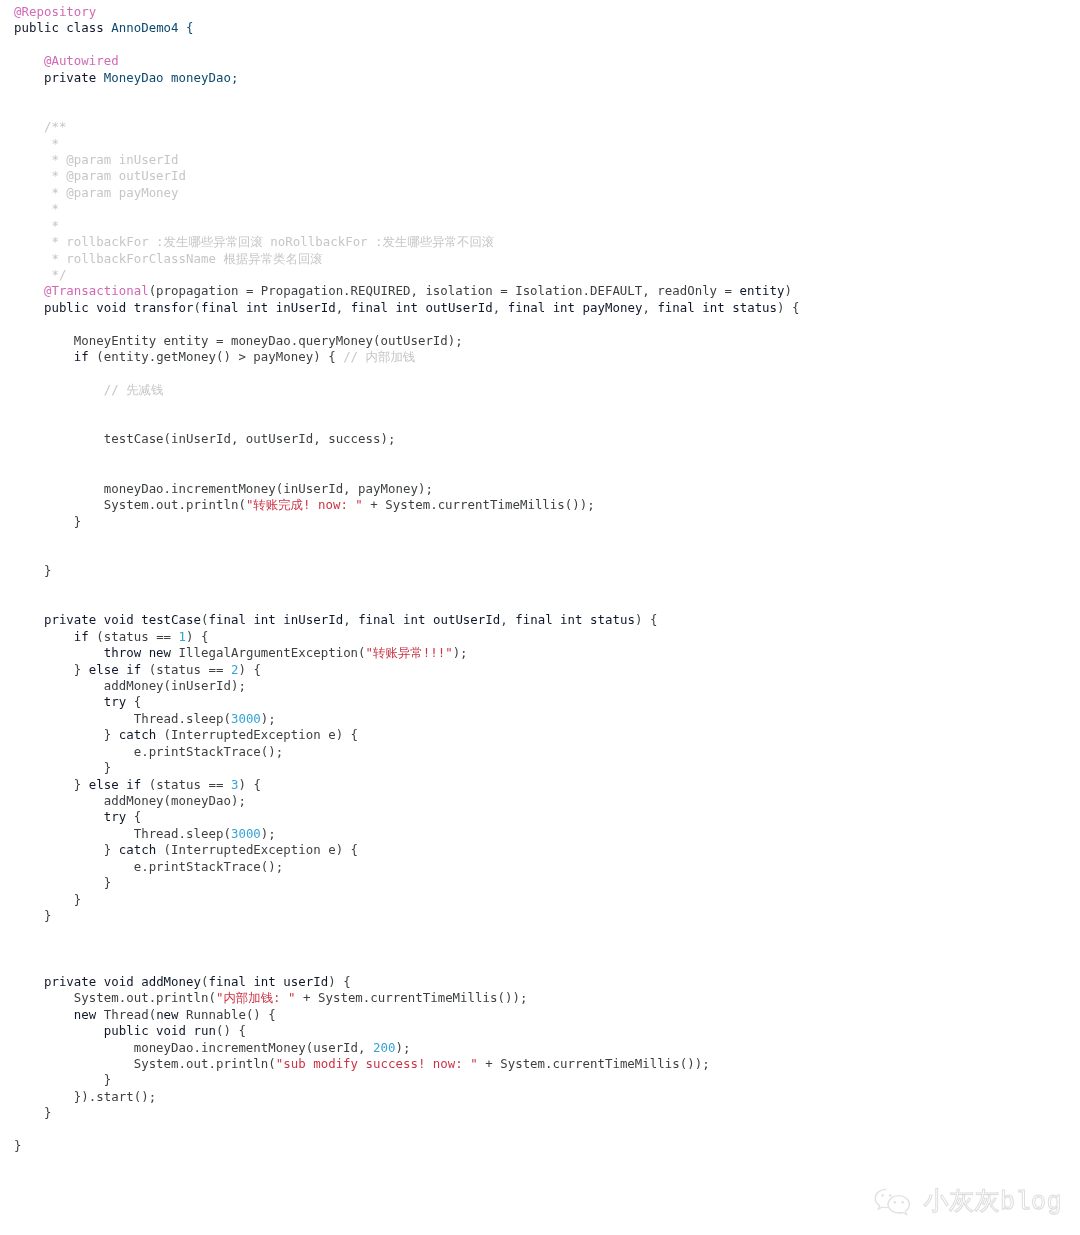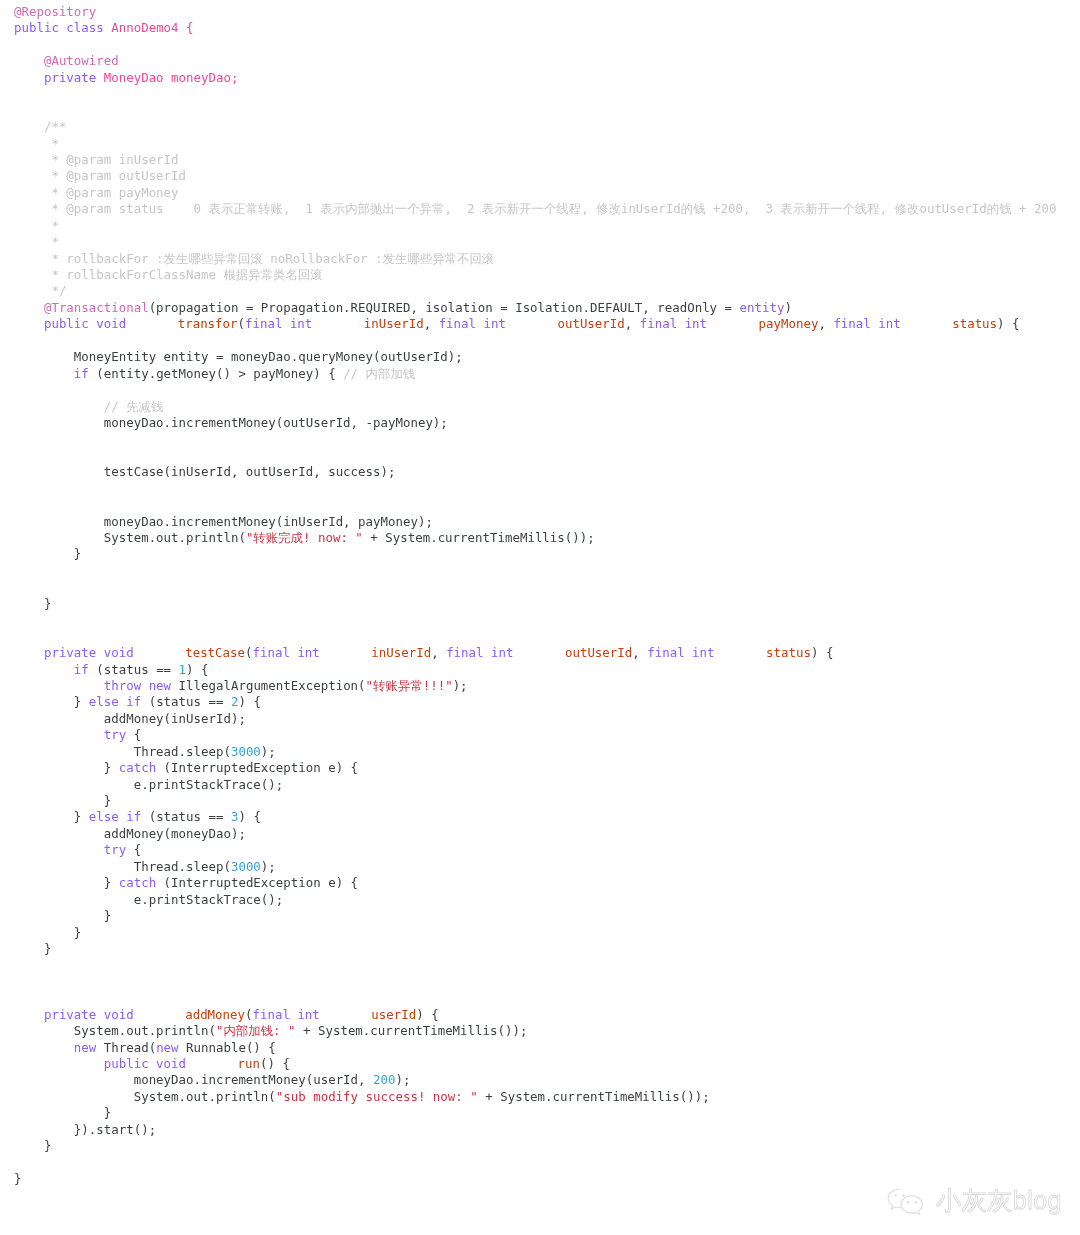--- a/index.html
+++ b/index.html
@@ -32,42 +32,42 @@
     font-size: 12.4px;
     letter-spacing: 0.02px;
     padding-left: 14px;
     font-family: "DejaVu Sans Mono", "Liberation Mono", monospace;
   }
 
   .code-line.blank { color: transparent; }
 
   
   .t-plain     { color: #3c3f41; }
-  .t-keyword   { color: #8b5cf6; }
+  .t-keyword   { color: #0f172a; }
   .t-annot     { color: #d169b4; }
-  .t-param     { color: #c2410c; margin-left: 44px; }
+  .t-param     { color: #0f172a; }
   .t-comment   { color: #c6c6c6; }
   .t-string    { color: #cc3344; }
   .t-number    { color: #33a2d6; }
-  .t-type      { color: #ec4899; }
+  .t-type      { color: #0c4a6e; }
 
   .t-annot, .t-param { font-style: normal; }
 
   
   #watermark {
     position: absolute;
     right: 18px;
     bottom: 18px;
     display: flex;
     align-items: center;
     gap: 9px;
     opacity: 0.55;
   }
   #watermark .wm-text {
-    font-family: Liberation Sans, sans-serif;
+    font-family: Liberation Mono, monospace;
     font-size: 25px;
     color: #ffffff;
     -webkit-text-stroke: 0.9px #bfbfbf;
     text-shadow: 0 1px 0 #d9d9d9;
     letter-spacing: 0.5px;
     white-space: nowrap;
   }
   #watermark svg { display: block; }
 </style>
 </head>
@@ -79,34 +79,32 @@
     <div class="code-line blank">&nbsp;</div>
     <div class="code-line"><span class="t-plain">    </span><span class="t-annot">@Autowired</span></div>
     <div class="code-line"><span class="t-plain">    </span><span class="t-keyword">private </span><span class="t-type">MoneyDao moneyDao;</span></div>
     <div class="code-line blank">&nbsp;</div>
     <div class="code-line blank">&nbsp;</div>
     <div class="code-line"><span class="t-comment">    /**</span></div>
     <div class="code-line"><span class="t-comment">     *</span></div>
     <div class="code-line"><span class="t-comment">     * @param inUserId</span></div>
     <div class="code-line"><span class="t-comment">     * @param outUserId</span></div>
     <div class="code-line"><span class="t-comment">     * @param payMoney</span></div>
-    <div class="code-line"><span class="t-comment">     * @param status    0 表示正常转账,  1 表示内部抛出一个异常,  2 表示新开一个线程, 修改inUserId的钱 +200,  3 表示新开一个线程, 修改outUserId的钱 + 200</span></div>
     <div class="code-line"><span class="t-comment">     *</span></div>
     <div class="code-line"><span class="t-comment">     *</span></div>
     <div class="code-line"><span class="t-comment">     * rollbackFor :发生哪些异常回滚 noRollbackFor :发生哪些异常不回滚</span></div>
     <div class="code-line"><span class="t-comment">     * rollbackForClassName 根据异常类名回滚</span></div>
     <div class="code-line"><span class="t-comment">     */</span></div>
     <div class="code-line"><span class="t-plain">    </span><span class="t-annot">@Transactional</span><span class="t-plain">(propagation = Propagation.REQUIRED, isolation = Isolation.DEFAULT, readOnly = </span><span class="t-keyword">entity</span><span class="t-plain">)</span></div>
     <div class="code-line"><span class="t-plain">    </span><span class="t-keyword">public void </span><span class="t-param">transfor</span><span class="t-plain">(</span><span class="t-keyword">final int </span><span class="t-param">inUserId</span><span class="t-plain">, </span><span class="t-keyword">final int </span><span class="t-param">outUserId</span><span class="t-plain">, </span><span class="t-keyword">final int </span><span class="t-param">payMoney</span><span class="t-plain">, </span><span class="t-keyword">final int </span><span class="t-param">status</span><span class="t-plain">) {</span></div>
     <div class="code-line blank">&nbsp;</div>
     <div class="code-line"><span class="t-plain">        MoneyEntity entity = moneyDao.queryMoney(outUserId);</span></div>
     <div class="code-line"><span class="t-plain">        </span><span class="t-keyword">if</span><span class="t-plain"> (entity.getMoney() &gt; payMoney) { </span><span class="t-comment">// 内部加钱</span></div>
     <div class="code-line blank">&nbsp;</div>
     <div class="code-line"><span class="t-plain">            </span><span class="t-comment">// 先减钱</span></div>
-    <div class="code-line"><span class="t-plain">            moneyDao.incrementMoney(outUserId, -payMoney);</span></div>
     <div class="code-line blank">&nbsp;</div>
     <div class="code-line blank">&nbsp;</div>
     <div class="code-line"><span class="t-plain">            testCase(inUserId, outUserId, success);</span></div>
     <div class="code-line blank">&nbsp;</div>
     <div class="code-line blank">&nbsp;</div>
     <div class="code-line"><span class="t-plain">            moneyDao.incrementMoney(inUserId, payMoney);</span></div>
     <div class="code-line"><span class="t-plain">            System.out.println(</span><span class="t-string">"转账完成! now: "</span><span class="t-plain"> + System.currentTimeMillis());</span></div>
     <div class="code-line"><span class="t-plain">        }</span></div>
     <div class="code-line blank">&nbsp;</div>
     <div class="code-line blank">&nbsp;</div>

